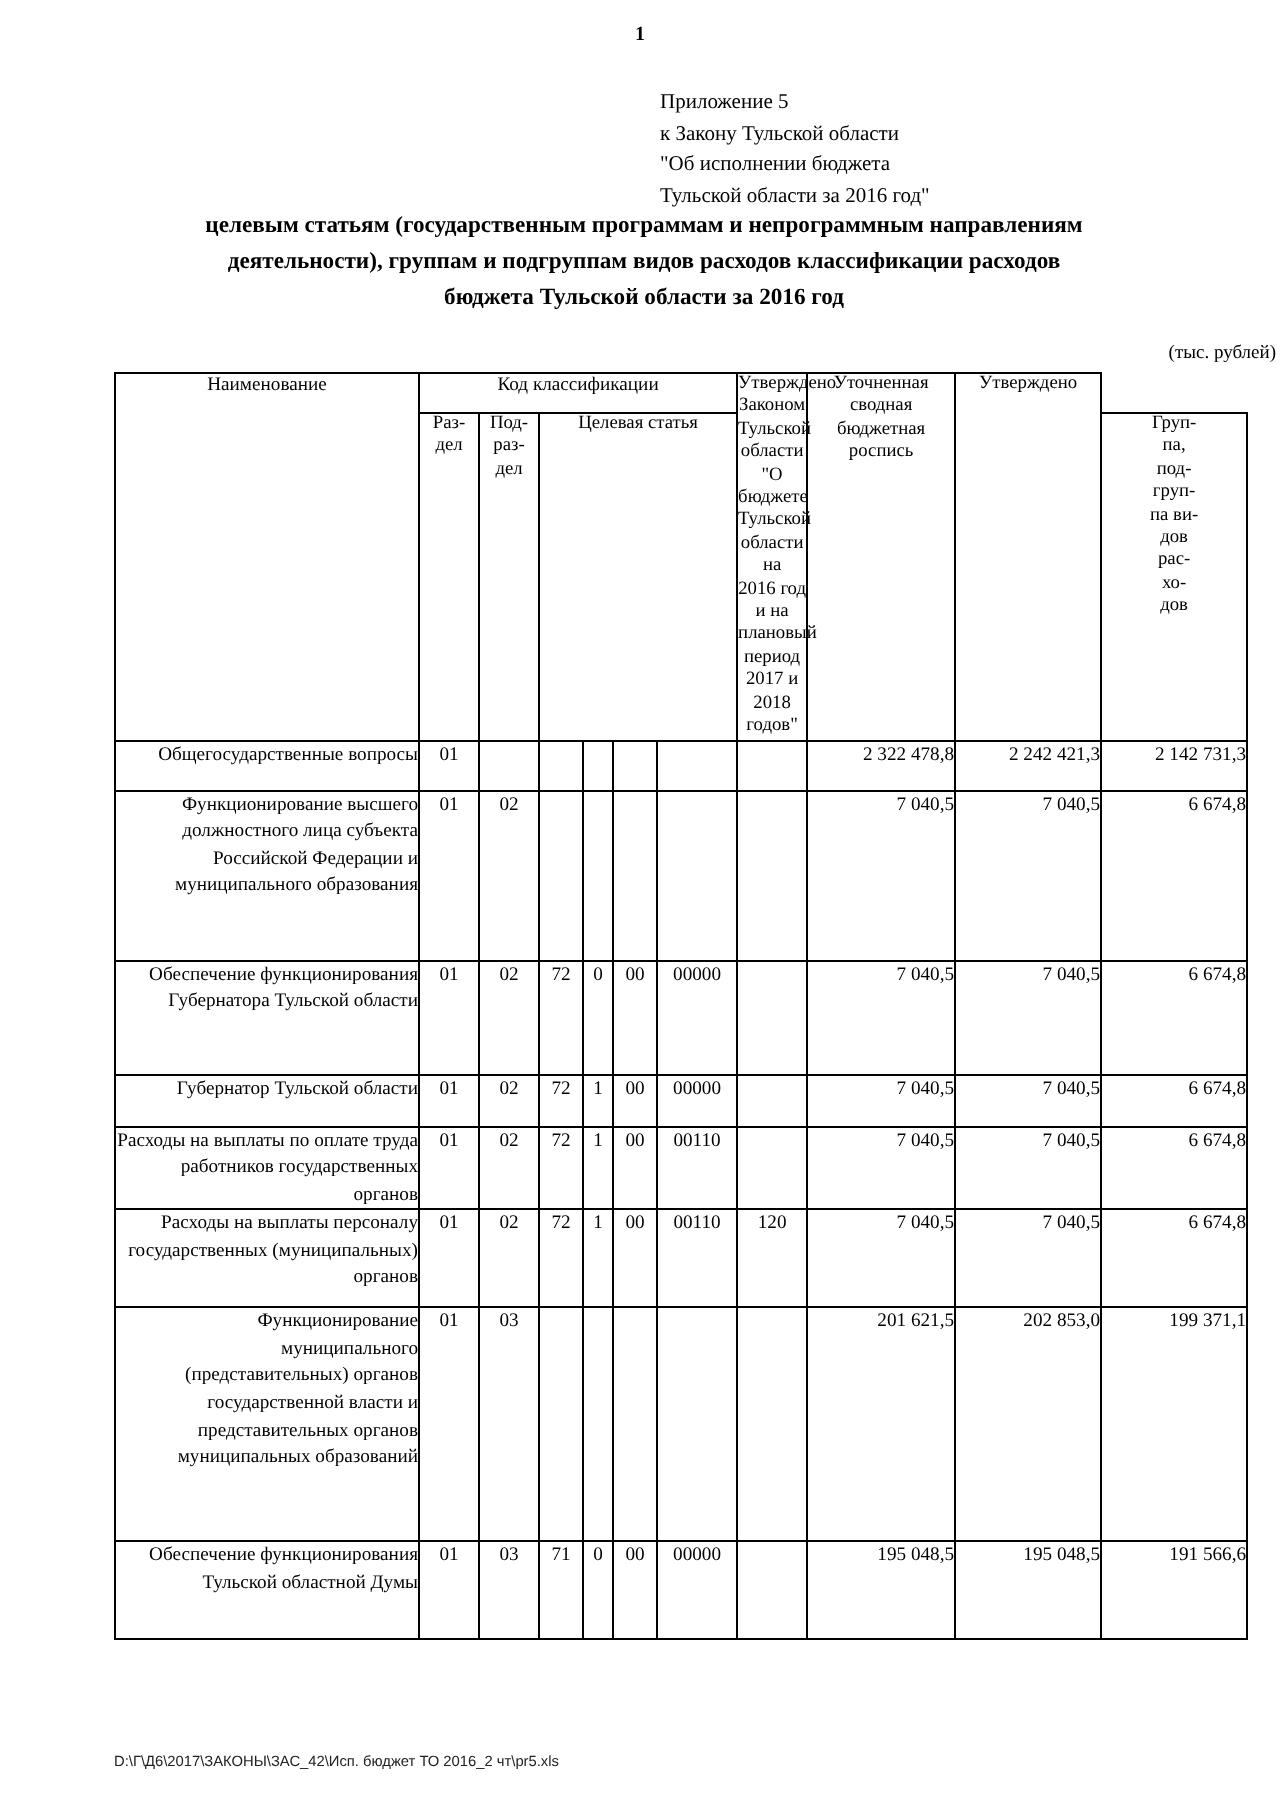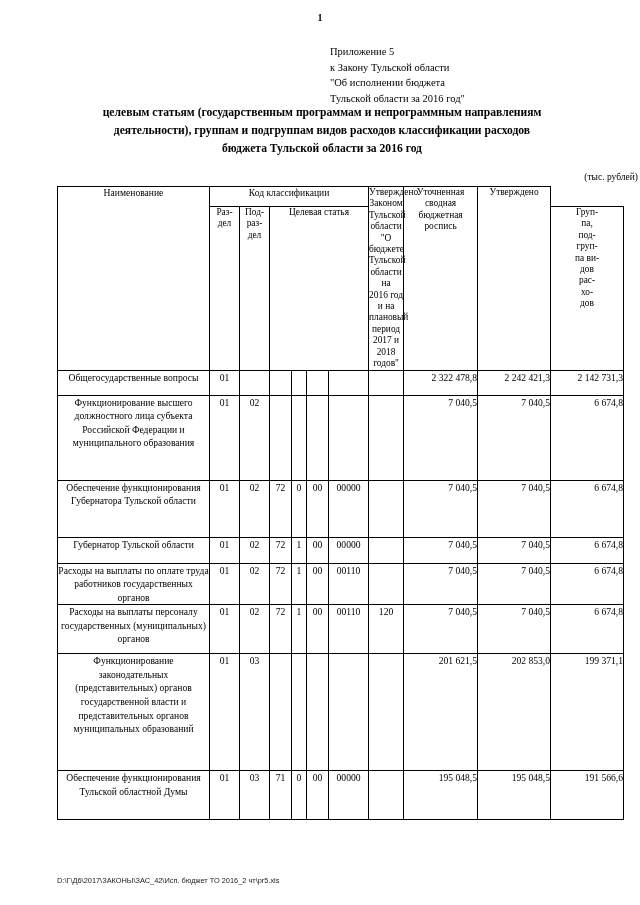--- a/index.html
+++ b/index.html
@@ -97,21 +97,21 @@
     line-height: 11.6px;
   }
   th.h-narrow {
     text-align: center;
     vertical-align: top;
     padding: 2px 0px 0px 0px;
     line-height: 11.4px;
     font-size: 9.4px;
   }
   td.c-name {
-    text-align: center;
+    text-align: right;
     padding: 3px 2px 3px 3px;
     line-height: 13.6px;
   }
   td.c-code {
     text-align: center;
     padding: 3px 1px 0 1px;
     line-height: 13px;
   }
   td.c-num {
     text-align: right;
@@ -293,21 +293,21 @@
             <td class="c-code">72</td>
             <td class="c-code">1</td>
             <td class="c-code">00</td>
             <td class="c-code">00110</td>
             <td class="c-code">120</td>
             <td class="c-num">7 040,5</td>
             <td class="c-num">7 040,5</td>
             <td class="c-num">6 674,8</td>
           </tr>
           <tr>
-            <td class="c-name" style="height: 116px;">Функционирование законодательных (представительных) органов государственной власти и представительных органов муниципальных образований</td>
+            <td class="c-name" style="height: 116px;">Функционирование муниципального (представительных) органов государственной власти и представительных органов муниципальных образований</td>
             <td class="c-code">01</td>
             <td class="c-code">03</td>
             <td class="c-code"></td>
             <td class="c-code"></td>
             <td class="c-code"></td>
             <td class="c-code"></td>
             <td class="c-code"></td>
             <td class="c-num">201 621,5</td>
             <td class="c-num">202 853,0</td>
             <td class="c-num">199 371,1</td>

